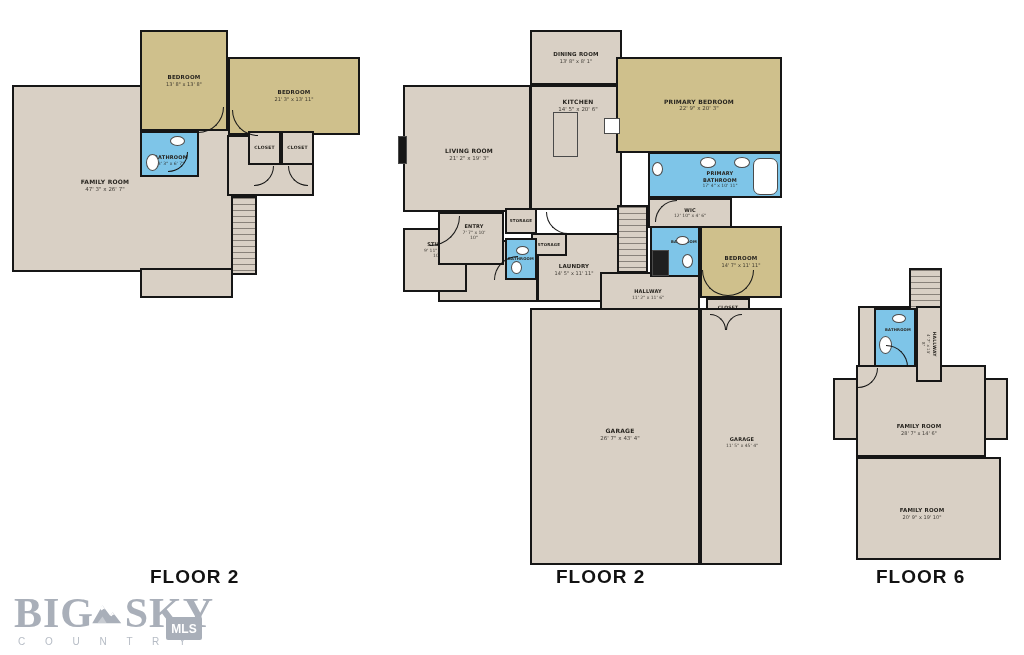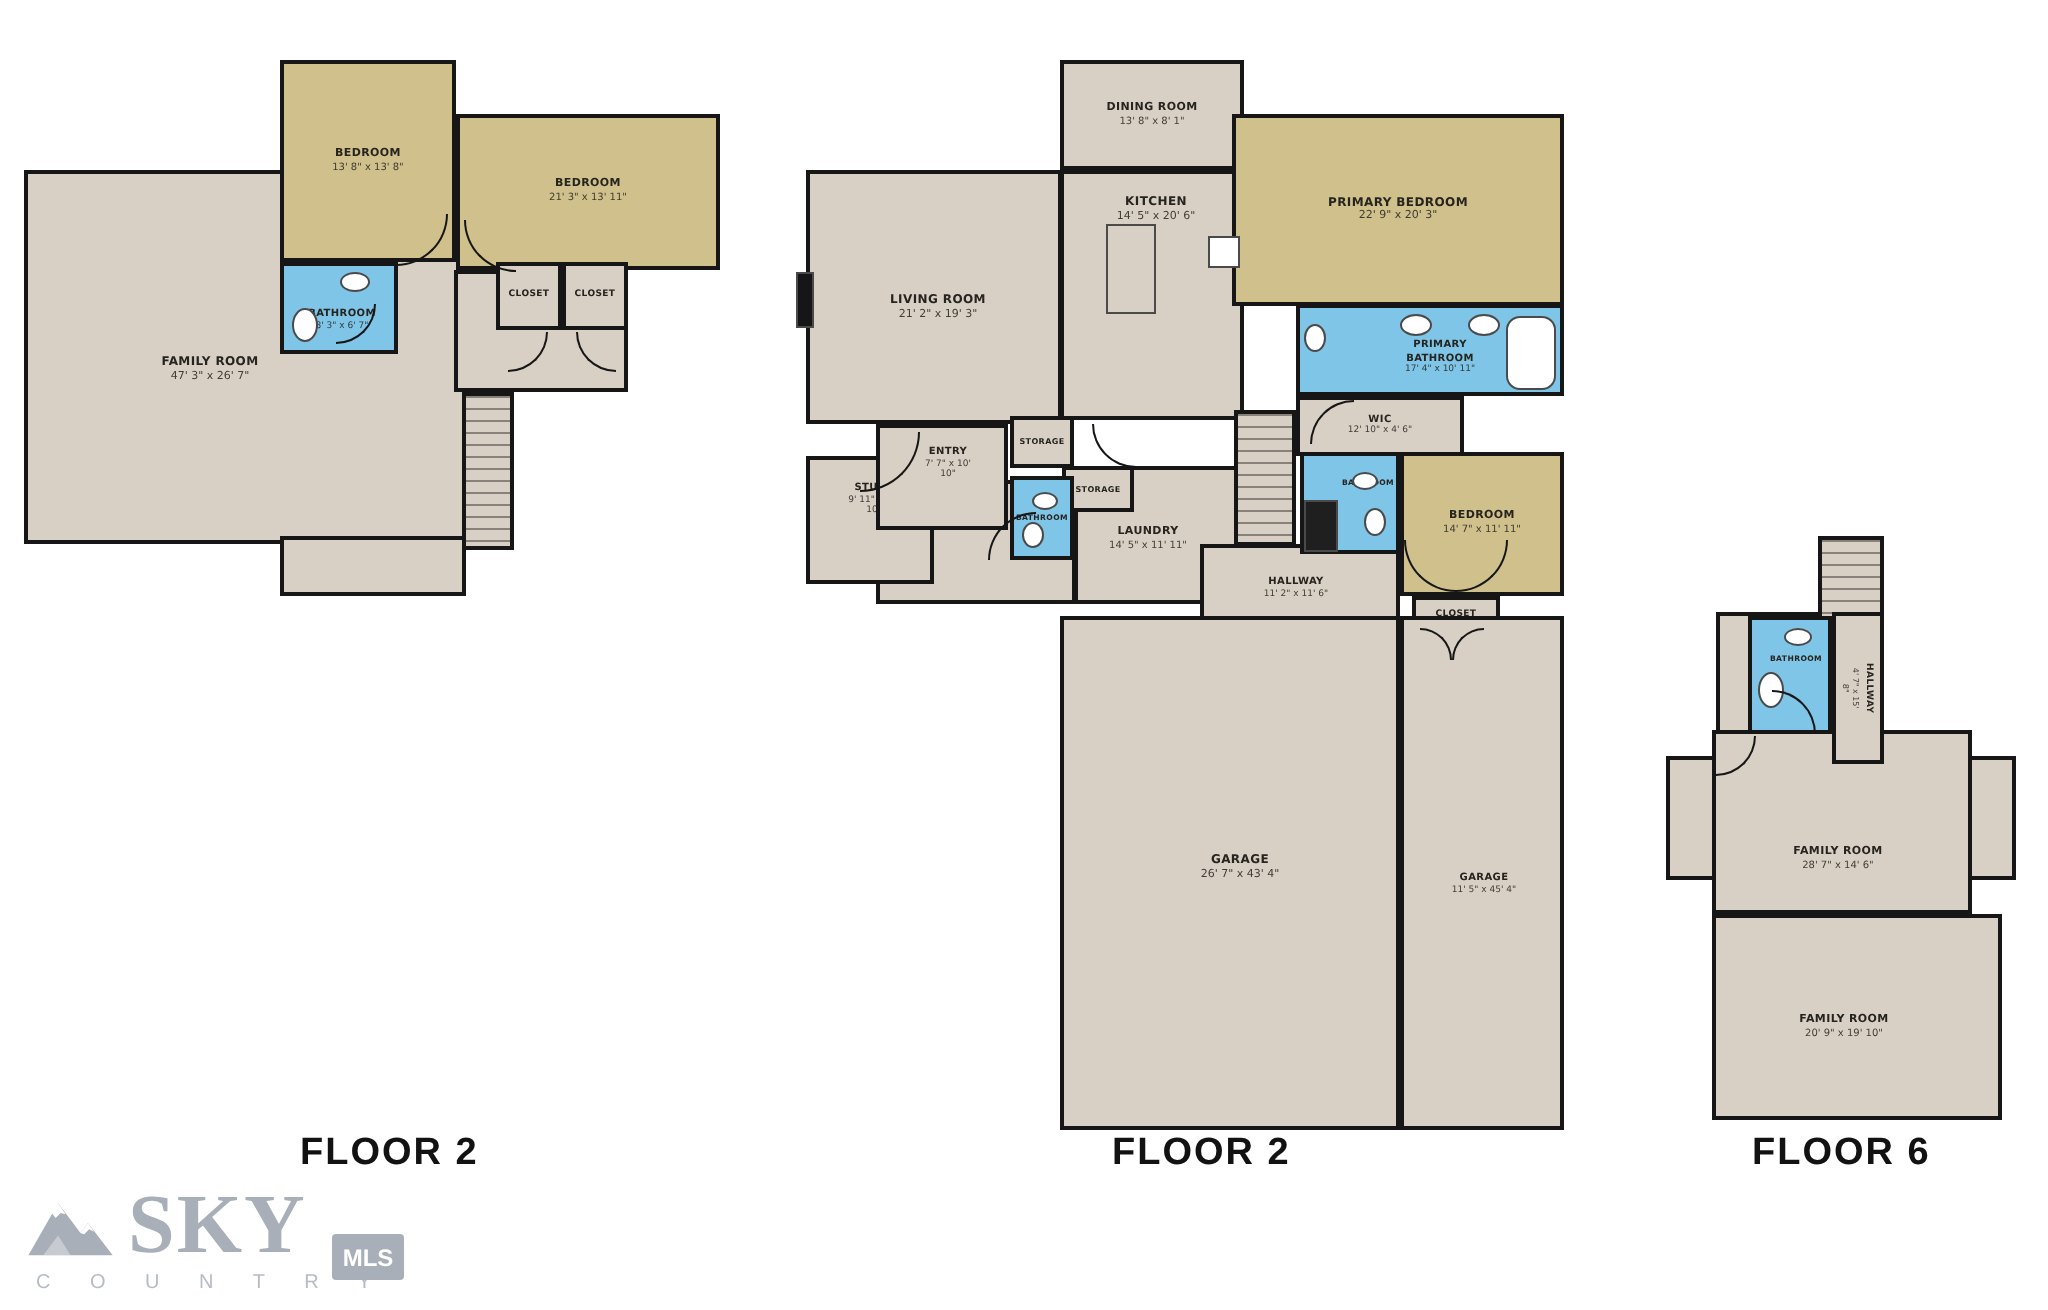--- a/index.html
+++ b/index.html
@@ -251,20 +251,21 @@
     <div class="door d-tr" style="left: 886px; top: 345px; width: 22px; height: 22px;"></div>
     <div class="door d-br" style="left: 858px; top: 368px; width: 20px; height: 20px;"></div>
   </div>
 
 <div class="floor-label fl1">FLOOR 2</div>
 <div class="floor-label fl2">FLOOR 2</div>
 <div class="floor-label fl3">FLOOR 6</div>
 
 <div class="logo">
   <div class="logo-row">
+    <span class="logo-word">BIG</span>
     <svg class="logo-mtn" viewBox="0 0 100 60">
       <path d="M34 10 L52 34 L58 26 L78 52 L10 52 Z" fill="#a9afb9"></path>
       <path d="M34 10 L40 19 L36 18 L32 22 L28 17 Z" fill="#ffffff"></path>
       <path d="M58 26 L63 33 L59 31 L55 35 L52 34 Z" fill="#ffffff"></path>
       <path d="M22 52 L34 36 L44 52 Z" fill="#ffffff" opacity="0.35"></path>
     </svg>
     <span class="logo-word">SKY</span>
   </div>
   <div class="logo-country">C O U N T R Y</div>
   <div class="mls-badge">MLS</div>

